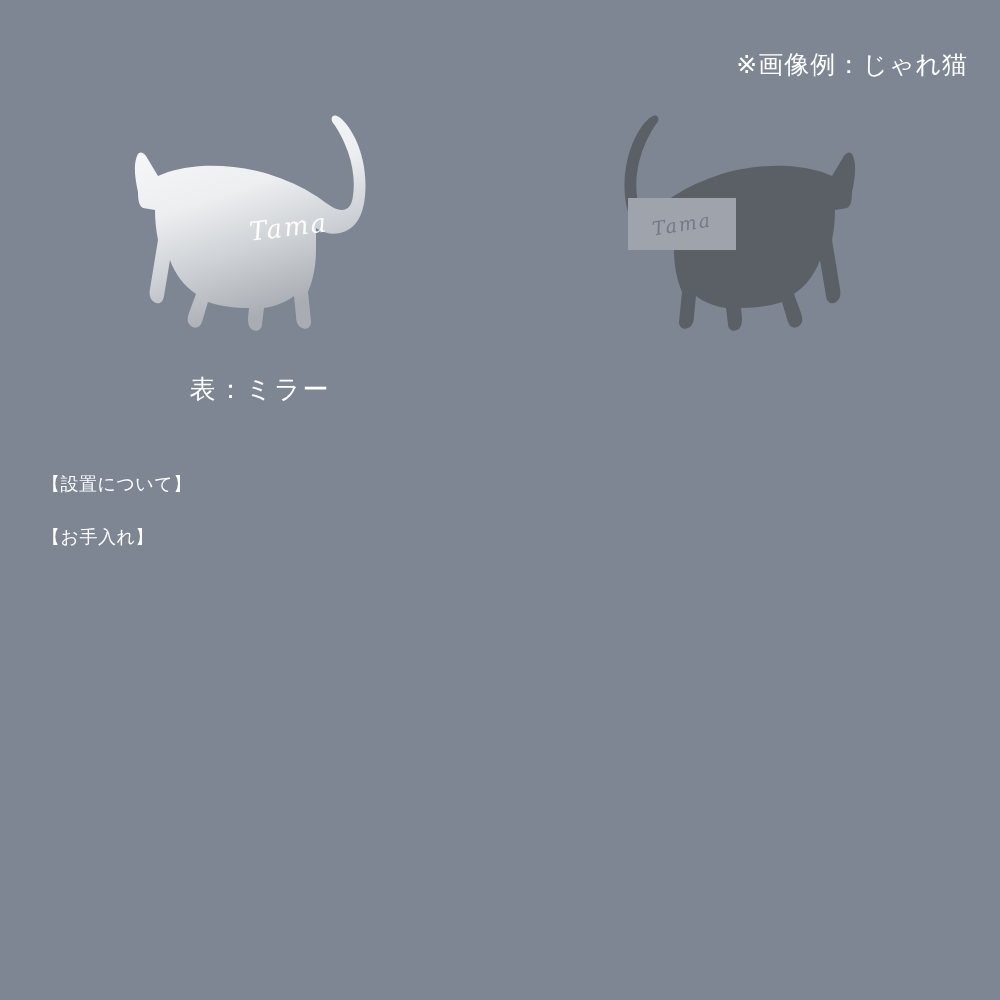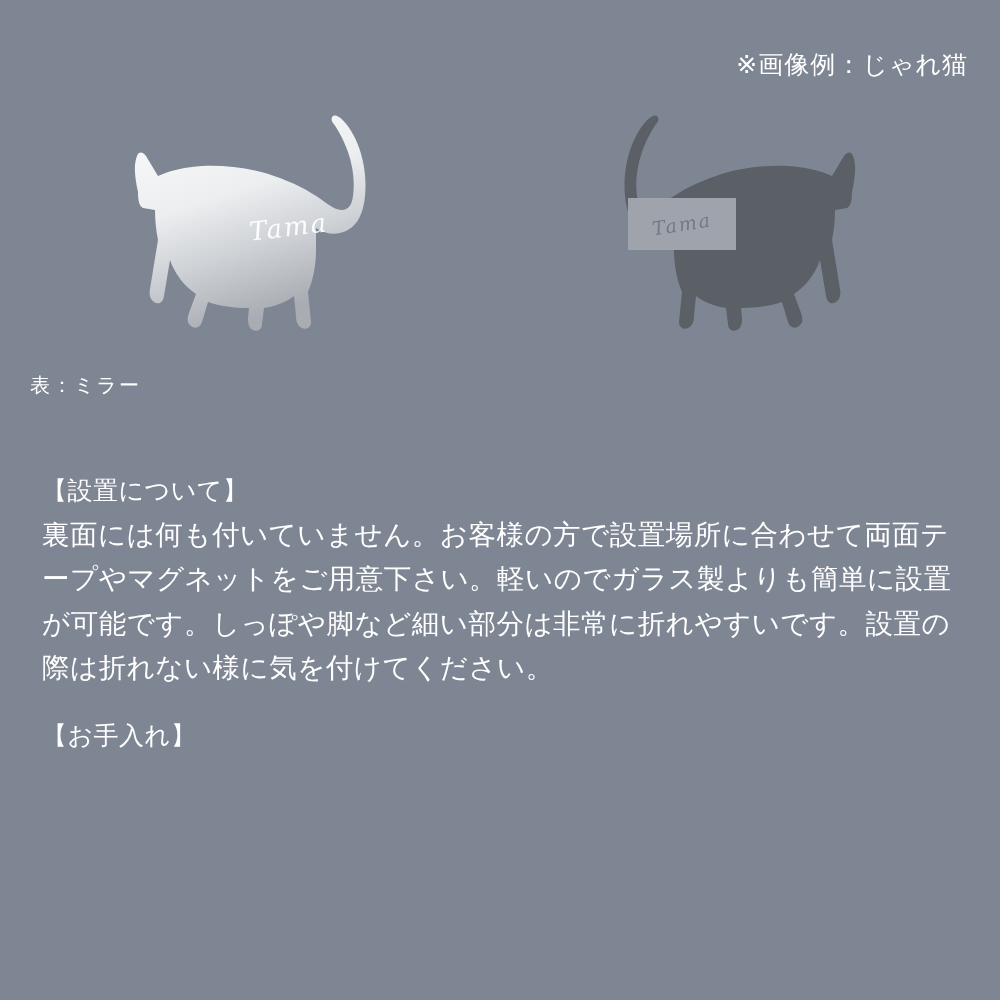--- a/index.html
+++ b/index.html
@@ -96,40 +96,40 @@
     font-size: 19px;
     color: #6f7681;
     transform: rotate(-9deg);
     opacity: .9;
   }
 
   .caption {
     position: absolute;
     top: 272px;
     width: 460px;
-    text-align: left;
-    font-size: 20px;
+    text-align: center;
+    font-size: 26px;
     letter-spacing: 2px;
     color: #ffffff;
   }
 
   
   .body-text {
     position: absolute;
     top: 470px;
     left: 42px;
     width: 930px;
     font-size: 27.5px;
     line-height: 1.62;
     letter-spacing: 0.5px;
     color: #ffffff;
   }
   .section-heading {
     margin: 0 0 2px 0;
-    font-size: 25px;
+    font-size: 18px;
     font-weight: normal;
     letter-spacing: 0.5px;
   }
   .section-body {
     margin: 0;
   }
   .section + .section {
     margin-top: 24px;
   }
 </style>
@@ -253,20 +253,19 @@
       <div class="plate plate-right">
         <span class="script script-right">Tama</span>
       </div>
     </div>
 
   </div>
 
   <div class="body-text">
     <div class="section">
       <p class="section-heading">【設置について】</p>
-      <p class="section-body">裏面には何も付いていません。お客様の方で設置場所に合わせて両面テープやマグネットをご用意下さい。軽いのでガラス製よりも簡単に設置が可能です。しっぽや脚など細い部分は非常に折れやすいです。設置の際は折れない様に気を付けてください。</p>
     </div>
     <div class="section">
       <p class="section-heading">【お手入れ】</p>
     </div>
   </div>
 
 </div>
 
 </body></html>

